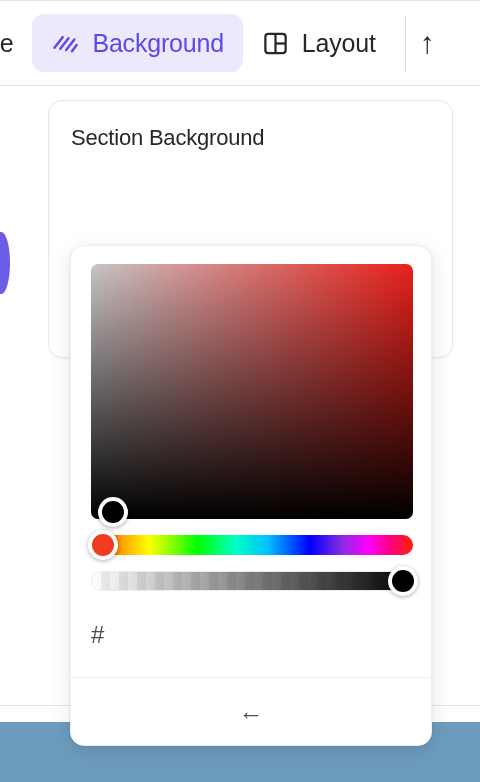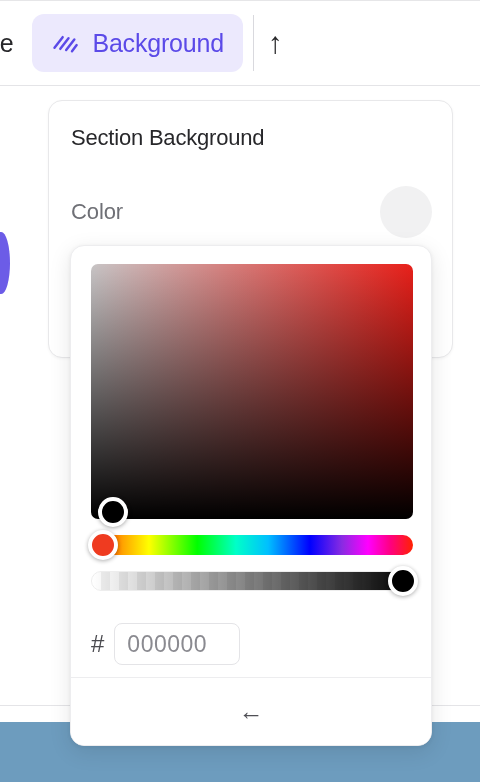--- a/index.html
+++ b/index.html
@@ -182,37 +182,39 @@
             <line x1="3" y1="16" x2="10" y2="7"></line>
             <line x1="8" y1="17" x2="15" y2="8"></line>
             <line x1="13" y1="18" x2="20" y2="9"></line>
             <line x1="18" y1="19" x2="22" y2="13.8"></line>
           </g>
         </svg>
       </span>
       <span class="tb-label">Background</span>
     </div>
 
+    <div class="tb-item">
+      <span>
+        <svg class="icon-layout" width="27" height="27" viewBox="0 0 24 24" aria-hidden="true">
+          <rect x="3" y="3.5" width="18" height="17" rx="2.6" fill="none" stroke="#27272a" stroke-width="2"></rect>
+          <line x1="12" y1="3.5" x2="12" y2="20.5" stroke="#27272a" stroke-width="2"></line>
+          <line x1="12" y1="12" x2="21" y2="12" stroke="#27272a" stroke-width="2"></line>
+        </svg>
+      </span>
+      <span class="tb-label">Layout</span>
+    </div>
 
     <div class="tb-divider"></div>
     <div class="tb-arrow">↑</div>
   </div>
 
   <div class="purple-frag"></div>
 
   <div class="section-card">
     <div class="section-title">Section Background</div>
-    <div class="color-row">
-      <span class="color-label">Color</span>
-      <span class="add-wrap">
-        <span class="add-btn"></span>
-        <span class="plus-h"></span>
-        <span class="plus-v"></span>
-      </span>
-    </div>
   </div>
 
   <div class="picker">
     <div class="picker-body">
 
       <div class="sv-area">
         <div class="sv-handle"></div>
       </div>
 
       <div class="slider-row">
@@ -220,21 +222,20 @@
         <div class="sl-handle hue-handle"></div>
       </div>
 
       <div class="slider-row">
         <div class="alpha-track"></div>
         <div class="sl-handle alpha-handle"></div>
       </div>
 
       <div class="hex-row">
         <span class="hash">#</span>
-        <input class="hex-input" type="text" placeholder="000000" value="000000" style="">
       </div>
     </div>
 
     <div class="picker-footer">
       <button class="sw-btn">
         <span class="sw-arrow">←</span>
       </button>
     </div>
   </div>
 

